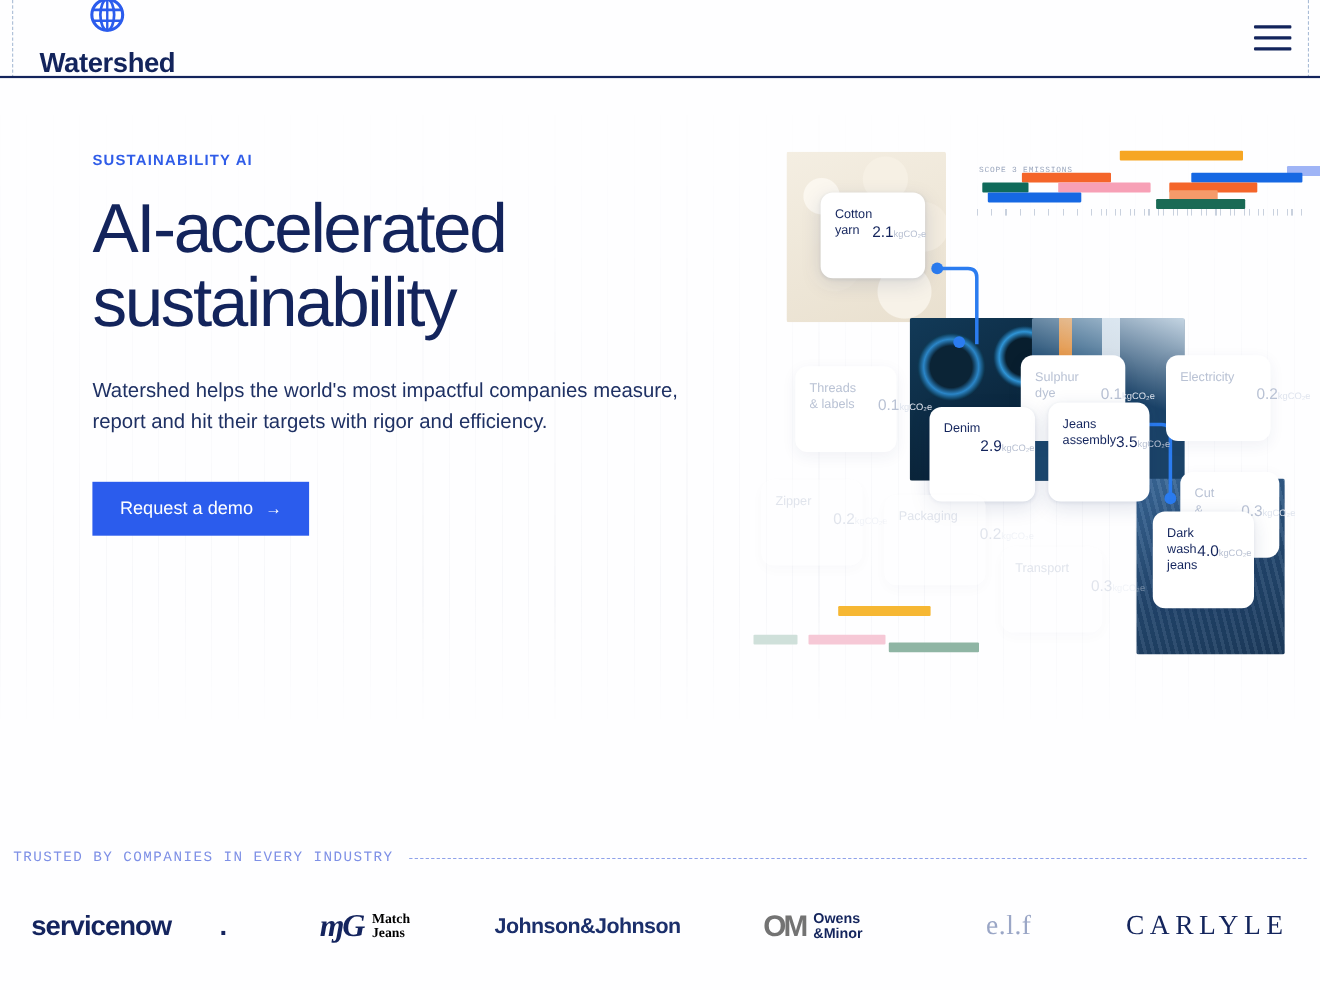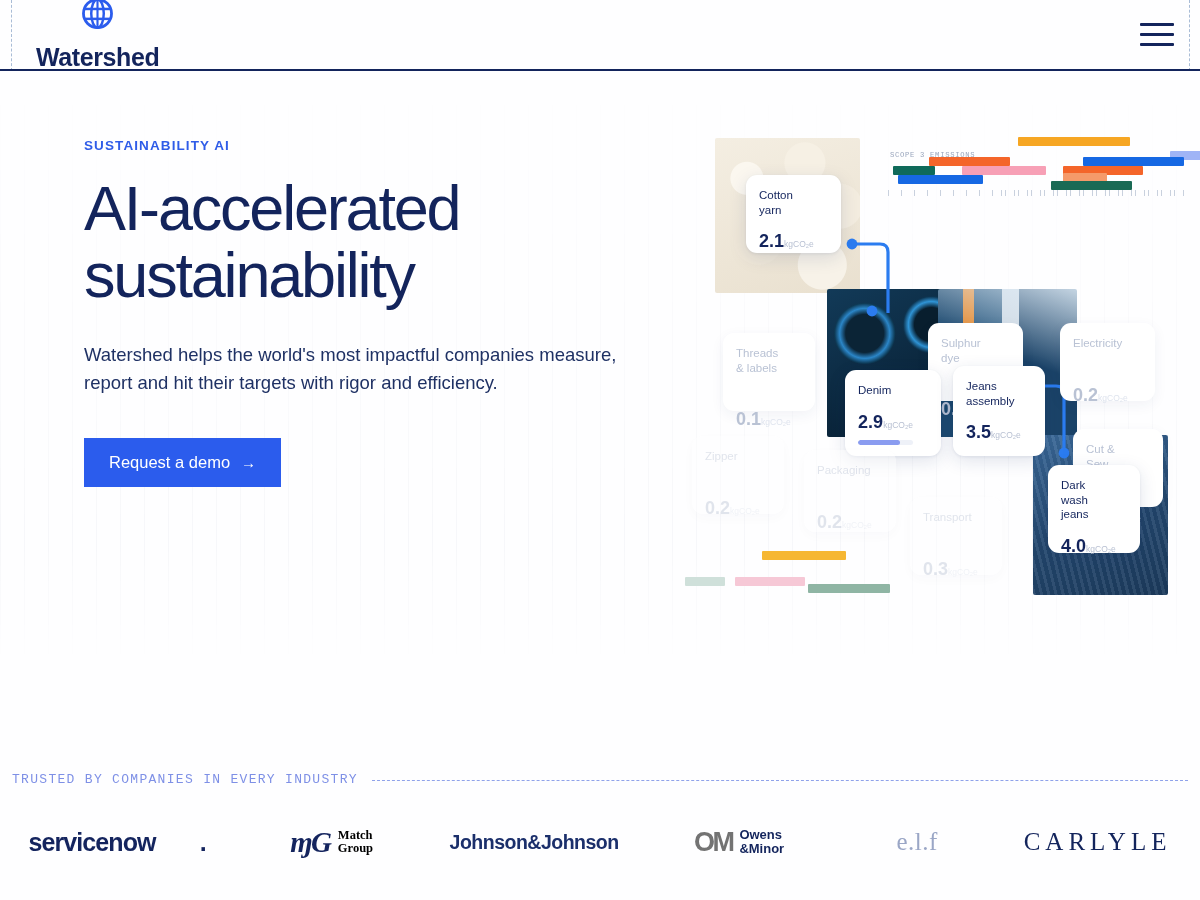--- a/index.html
+++ b/index.html
@@ -117,25 +117,25 @@
   
   .cbar { position: absolute; height: 9px; border-radius: 1px; }
 
   
   .conn { position: absolute; left: 0; top: 0; width: 500px; height: 463px; overflow: visible; }
 
   
   .card {
     position: absolute; background: #ffffff; border-radius: 11px;
     box-shadow: 0 5px 18px rgba(26,48,97,0.13), 0 1px 3px rgba(26,48,97,0.08);
-    padding: 13px 28px 11px 13px; display: flex; flex-direction: column; justify-content: space-between;
+    padding: 13px 28px 11px 13px; display: flex; justify-content: space-between;
   }
   .card .c-name { font-size: 11.5px; line-height: 1.28; color: #13245c; font-weight: 500; }
   .card .c-row { display: flex; align-items: baseline; justify-content: space-between; margin-top: 14px; }
-  .card .c-val { font-size: 18px; color: #13245c; font-weight: bold; }
+  .card .c-val { font-size: 14px; color: #13245c; }
   .card .c-unit { font-size: 8.5px; color: #b8c0d2; }
   .card .c-track { margin-top: 7px; height: 6px; border-radius: 3px; background: #eef1f8; overflow: hidden; }
   .card .c-fill { height: 100%; border-radius: 3px; background: #8a9cf0; }
 
   .card.faded { box-shadow: 0 4px 14px rgba(26,48,97,0.06); gap: 20px; }
   .card.faded .c-name, .card.faded .c-val { color: #b9c2d4; }
   .card.faded .c-unit { color: #dfe4ee; }
   .card.faded .c-fill { background: #d7ddf4; }
   .card.ghost { opacity: 0.42; }
 
@@ -368,21 +368,21 @@
 
   <div class="logos">
     <div class="logo-cell logo-servicenow">
       <span>servicenow</span>
         <span class="dot">.</span>
     </div>
     <div class="logo-cell logo-match">
       <span class="mg-mark">ɱG</span>
       <span class="mg-text">
         <span>Match</span><br>
-        <span>Group</span>
+        <span>Jeans</span>
       </span>
     </div>
     <div class="logo-cell logo-jnj">Johnson&amp;Johnson</div>
     <div class="logo-cell logo-om">
       <span class="om-mark">OM</span>
       <span class="om-text">
         <span>Owens</span><br>
         <span>&amp;Minor</span>
       </span>
     </div>

